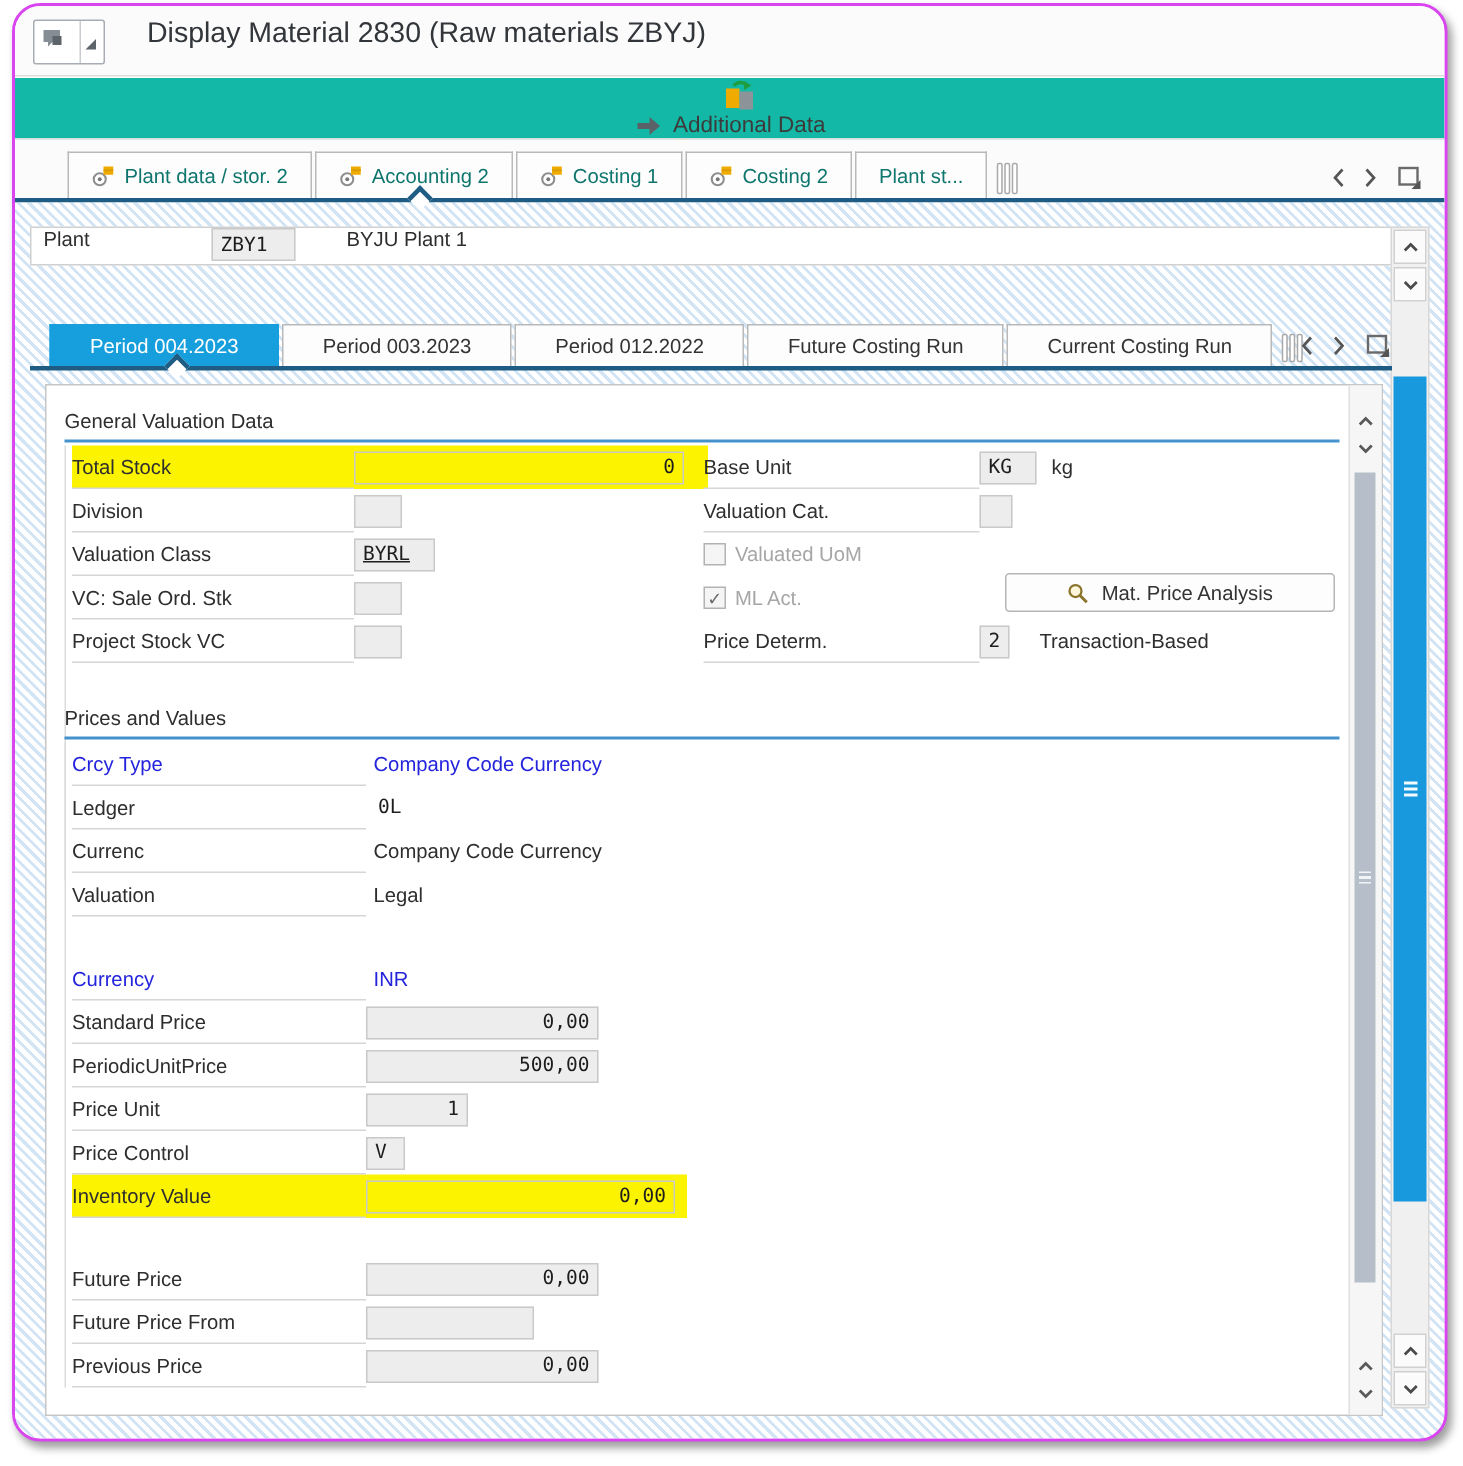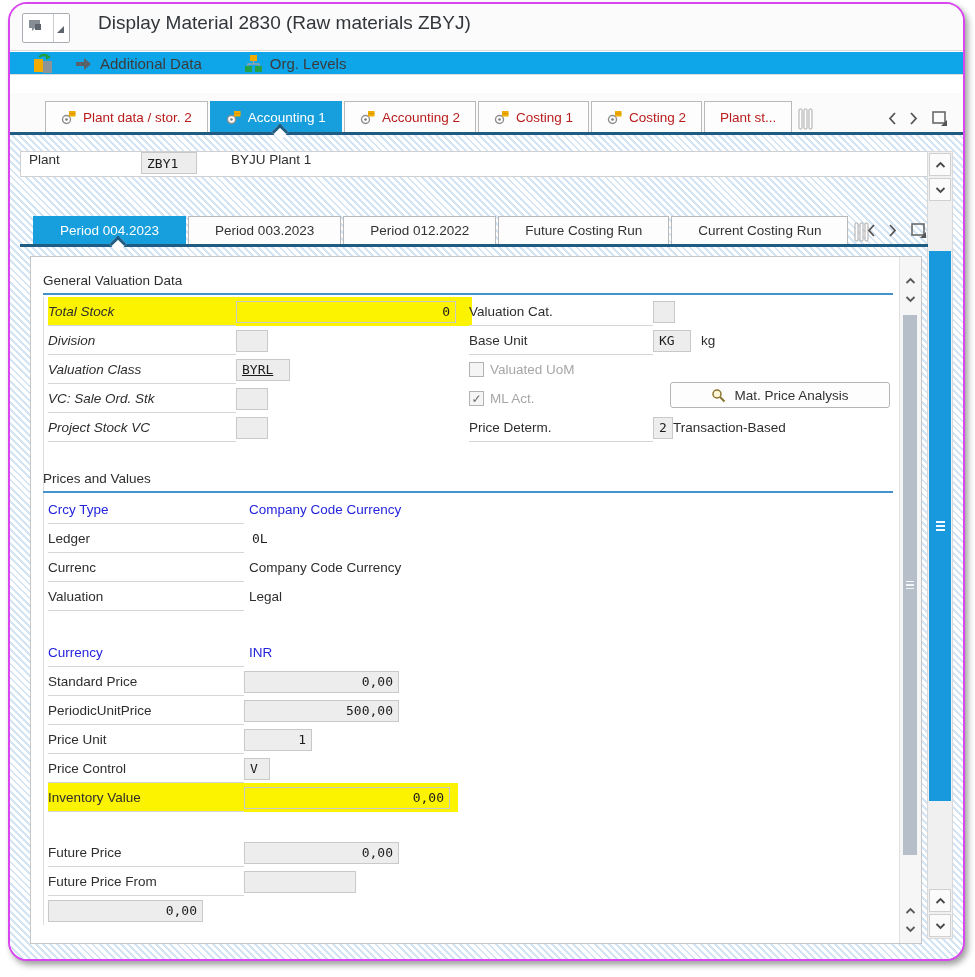--- a/index.html
+++ b/index.html
@@ -8,30 +8,30 @@
     border:2px solid #d946ef;border-radius:19px;box-shadow:3px 4px 6px rgba(0,0,0,.38);overflow:hidden;}
   
   .titlebar{position:absolute;left:0;top:0;right:0;height:47px;background:#fbfbfb;}
   .services{position:absolute;left:12px;top:9px;width:46px;height:28px;border:1px solid #a8adb3;
     border-radius:2px;background:#fff;display:flex;}
   .services .seg1{width:30px;border-right:1px solid #c9ccd0;position:relative;}
   .services .seg2{width:14px;position:relative;}
   .title{position:absolute;left:88px;top:8px;font-size:19px;color:#32363a;white-space:nowrap;}
   .sep{position:absolute;left:0;right:0;height:1px;background:#dcdcdc;}
   
-  .toolbar{position:absolute;left:0;top:48px;right:0;height:23px;background:#0ea5e9;
-    display:flex;align-items:center;}
+  .toolbar{position:absolute;left:0;top:48px;right:0;height:41px;background:#14b8a6;
+    display:flex;align-items:center;flex-direction:column;}
   .tbtn{display:flex;align-items:center;gap:7px;border:none;background:transparent;
     font-size:15px;color:#3b3b3b;font-family:inherit;padding:0 10px;height:30px;cursor:default;}
   
   .tabbar{position:absolute;left:0;top:89px;right:0;height:42px;background:#fbfbfb;}
   .tabbar .underline{position:absolute;left:0;right:0;bottom:0;height:3px;background:#1f5c84;}
   .tabs{position:absolute;left:35px;bottom:3px;display:flex;gap:2px;align-items:flex-end;}
   .tab{height:30px;display:flex;align-items:center;gap:7px;padding:0 15px;background:#fdfdfd;
-    border:1px solid #b9b9b9;border-bottom:none;font-size:13.5px;color:#b91c1c;white-space:nowrap;cursor:default;}
+    border:1px solid #b9b9b9;border-bottom:none;font-size:13.5px;color:#0f766e;white-space:nowrap;cursor:default;}
   .tab.sel{background:#169fdc;border-color:#169fdc;color:#fff;}
   .stack-icon{align-self:flex-end;margin:0 0 2px 4px;}
   .tabnav{position:absolute;right:14px;bottom:8px;display:flex;align-items:center;gap:12px;}
   .notch{position:absolute;width:9px;height:9px;background:#fff;border-left:3px solid #1f5c84;
     border-top:3px solid #1f5c84;transform:rotate(45deg);z-index:5;}
   .tabbar .notch{left:264px;bottom:-3px;}
   
   .content{position:absolute;left:0;top:131px;right:0;bottom:0;
     background:repeating-linear-gradient(45deg,#ffffff 0 3px,#d3e4f4 3px 5px);}
   .plantstrip{position:absolute;left:10px;top:16px;width:912px;height:26px;background:#fff;
@@ -54,21 +54,21 @@
   .panel2{position:absolute;left:20px;top:121px;width:892px;height:688px;background:#fff;
     border:1px solid #c6c6c6;box-sizing:border-box;}
   .group{position:absolute;left:12px;width:850px;}
   .gtitle{font-size:13.5px;color:#2e2e2e;height:20px;}
   .gline{height:2px;background:#4593cd;margin-bottom:2px;}
   .gbody{border-left:1px solid #dcdcdc;padding-left:4px;position:relative;}
   .row{height:29px;display:flex;align-items:center;}
   .row .lbl{align-self:stretch;display:flex;align-items:center;border-bottom:1px solid #d6d6d6;}
   .row .lbl.nou{border-bottom:none;}
   .g1l .row{width:424px;}
-  .g1l .lbl{width:188px;font-style:italic;}
+  .g1l .lbl{width:188px;}
   .g1r{position:absolute;left:425px;top:0;width:425px;}
   .g1r .lbl{width:184px;}
   .hl{background:#fbf300;}
   .hl .box{background:#fbf300;}
   .g2 .row{width:max-content;min-width:410px;}
   .g2 .lbl{width:196px;}
   .link{color:#2424dd !important;}
   .val{font-size:13.5px;color:#2e2e2e;margin-left:5px;}
   .cb{width:15px;height:15px;border:1px solid #b3b3b3;background:#f5f5f5;display:inline-flex;
     align-items:center;justify-content:center;font-size:12px;color:#6b6b6b;box-sizing:border-box;}
@@ -155,31 +155,20 @@
         <span>
             <svg width="15" height="15" viewBox="0 0 15 15">
               <circle cx="5.5" cy="9.5" r="4" fill="#fff" stroke="#8e8e8e" stroke-width="1.4"></circle>
               <circle cx="5.5" cy="9.5" r="1.3" fill="#777"></circle>
               <rect x="8" y="1" width="6.5" height="5.5" fill="#f0ab00"></rect>
               <rect x="8" y="3" width="6.5" height="1.1" fill="#d89a00"></rect>
             </svg>
           </span>
         <span>Plant data / stor. 2</span>
       </div>
-      <div class="tab sel">
-        <span>
-            <svg width="15" height="15" viewBox="0 0 15 15">
-              <circle cx="5.5" cy="9.5" r="4" fill="#fff" stroke="#8e8e8e" stroke-width="1.4"></circle>
-              <circle cx="5.5" cy="9.5" r="1.3" fill="#777"></circle>
-              <rect x="8" y="1" width="6.5" height="5.5" fill="#f0ab00"></rect>
-              <rect x="8" y="3" width="6.5" height="1.1" fill="#d89a00"></rect>
-            </svg>
-          </span>
-        <span>Accounting 1</span>
-      </div>
       <div class="tab">
         <span>
             <svg width="15" height="15" viewBox="0 0 15 15">
               <circle cx="5.5" cy="9.5" r="4" fill="#fff" stroke="#8e8e8e" stroke-width="1.4"></circle>
               <circle cx="5.5" cy="9.5" r="1.3" fill="#777"></circle>
               <rect x="8" y="1" width="6.5" height="5.5" fill="#f0ab00"></rect>
               <rect x="8" y="3" width="6.5" height="1.1" fill="#d89a00"></rect>
             </svg>
           </span>
         <span>Accounting 2</span>
@@ -347,27 +336,27 @@
               <span class="lbl">VC: Sale Ord. Stk</span>
               <span class="box mono" style="width:32px;"></span>
             </div>
             <div class="row">
               <span class="lbl">Project Stock VC</span>
               <span class="box mono" style="width:32px;"></span>
             </div>
           </div>
           <div class="g1r">
             <div class="row">
-              <span class="lbl">Valuation Cat.</span>
-              <span class="box mono" style="width:22px;"></span>
-            </div>
-            <div class="row">
               <span class="lbl">Base Unit</span>
               <span class="box mono" style="width:38px;">KG</span>
               <span class="val" style="margin-left:10px;">kg</span>
+            </div>
+            <div class="row">
+              <span class="lbl">Valuation Cat.</span>
+              <span class="box mono" style="width:22px;"></span>
             </div>
             <div class="row">
               <span class="cb"></span>
               <span class="lbl nou dis" style="width:auto;margin-left:6px;">Valuated UoM</span>
             </div>
             <div class="row" style="position:relative;">
               <span class="cb">✓</span>
               <span class="lbl nou dis" style="width:auto;margin-left:6px;">ML Act.</span>
               <button class="mpa-btn">
                 <span>
@@ -375,21 +364,21 @@
                       <circle cx="6" cy="6" r="4" fill="#fdf6d8" stroke="#8a742c" stroke-width="1.5"></circle>
                       <line x1="9" y1="9" x2="13.5" y2="13.5" stroke="#8a742c" stroke-width="2"></line>
                     </svg>
                 </span>
                 <span>Mat. Price Analysis</span>
               </button>
             </div>
             <div class="row">
               <span class="lbl">Price Determ.</span>
               <span class="box mono" style="width:20px;">2</span>
-              <span class="val" style="margin-left:0;">Transaction-Based</span>
+              <span class="val" style="margin-left:20px;">Transaction-Based</span>
             </div>
           </div>
           <div style="height:145px;"></div>
         </div>
       </div>
 
       <div class="group g2" style="top:214px;">
         <div class="gtitle">Prices and Values</div>
         <div class="gline"></div>
         <div class="gbody">
@@ -437,20 +426,21 @@
           <div style="height:26px;"></div>
           <div class="row">
             <span class="lbl">Future Price</span>
             <span class="box num mono" style="width:155px;">0,00</span>
           </div>
           <div class="row">
             <span class="lbl">Future Price From</span>
             <span class="box mono" style="width:112px;"></span>
           </div>
           <div class="row">
+            <span class="lbl">Previous Price</span>
             <span class="box num mono" style="width:155px;">0,00</span>
           </div>
         </div>
       </div>
 
       <div class="inner-sb">
         <div class="isb-chev" style="top:20px;">
             <svg width="11" height="8" viewBox="0 0 11 8">
               <polyline points="1.5,6 5.5,2 9.5,6" fill="none" stroke="#5a5a5a" stroke-width="1.8"></polyline>
             </svg>

